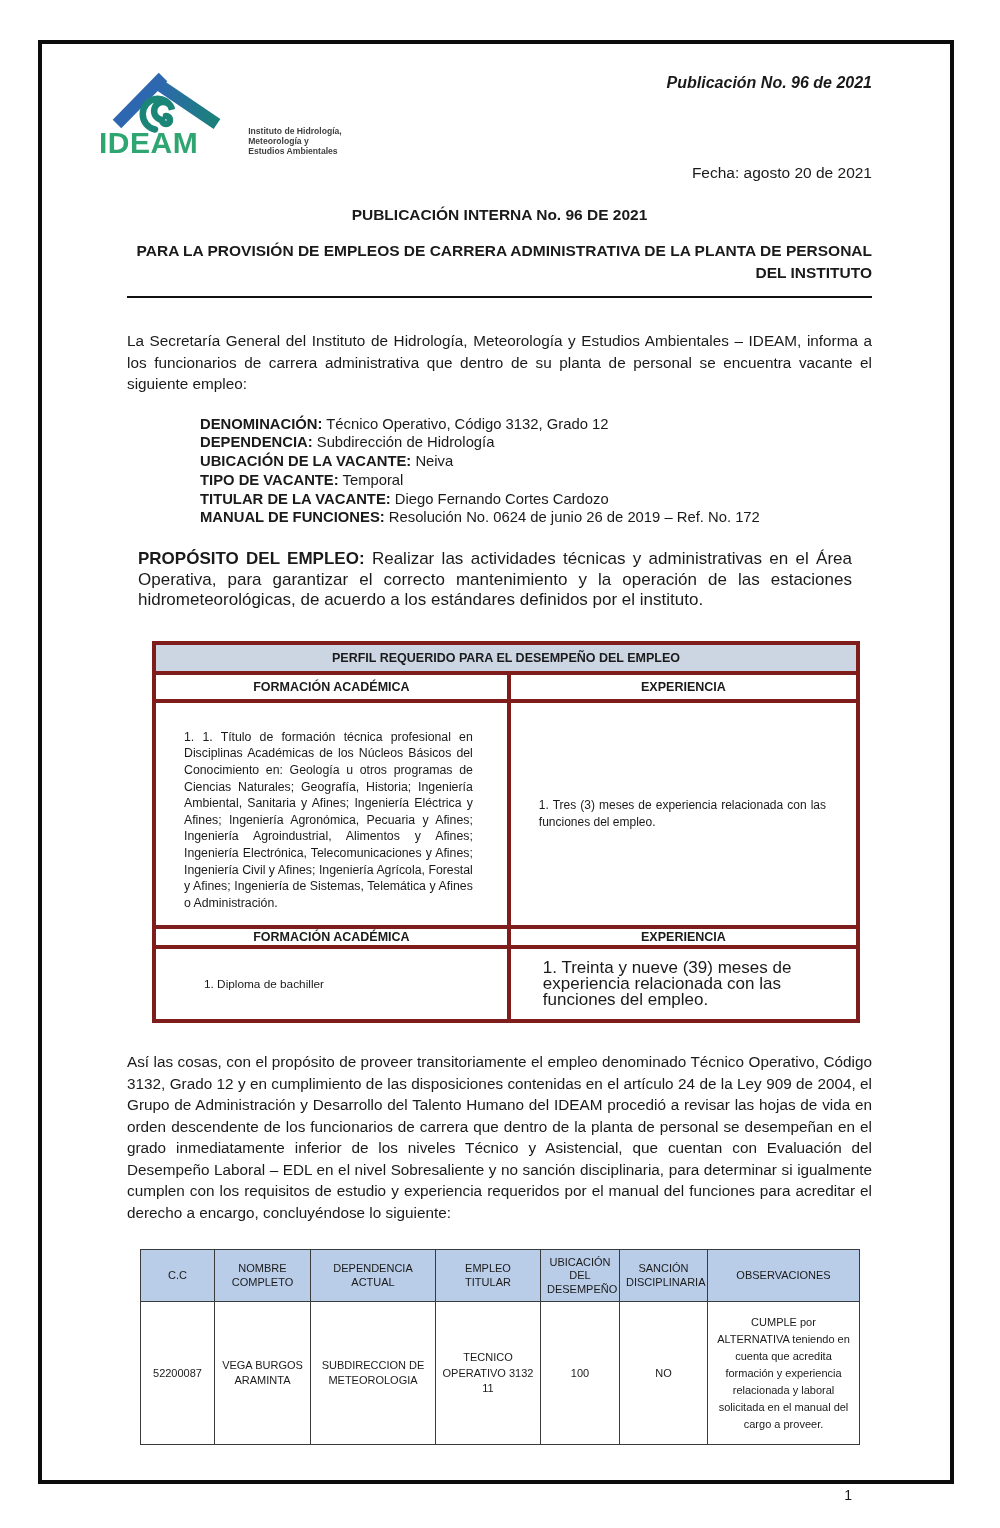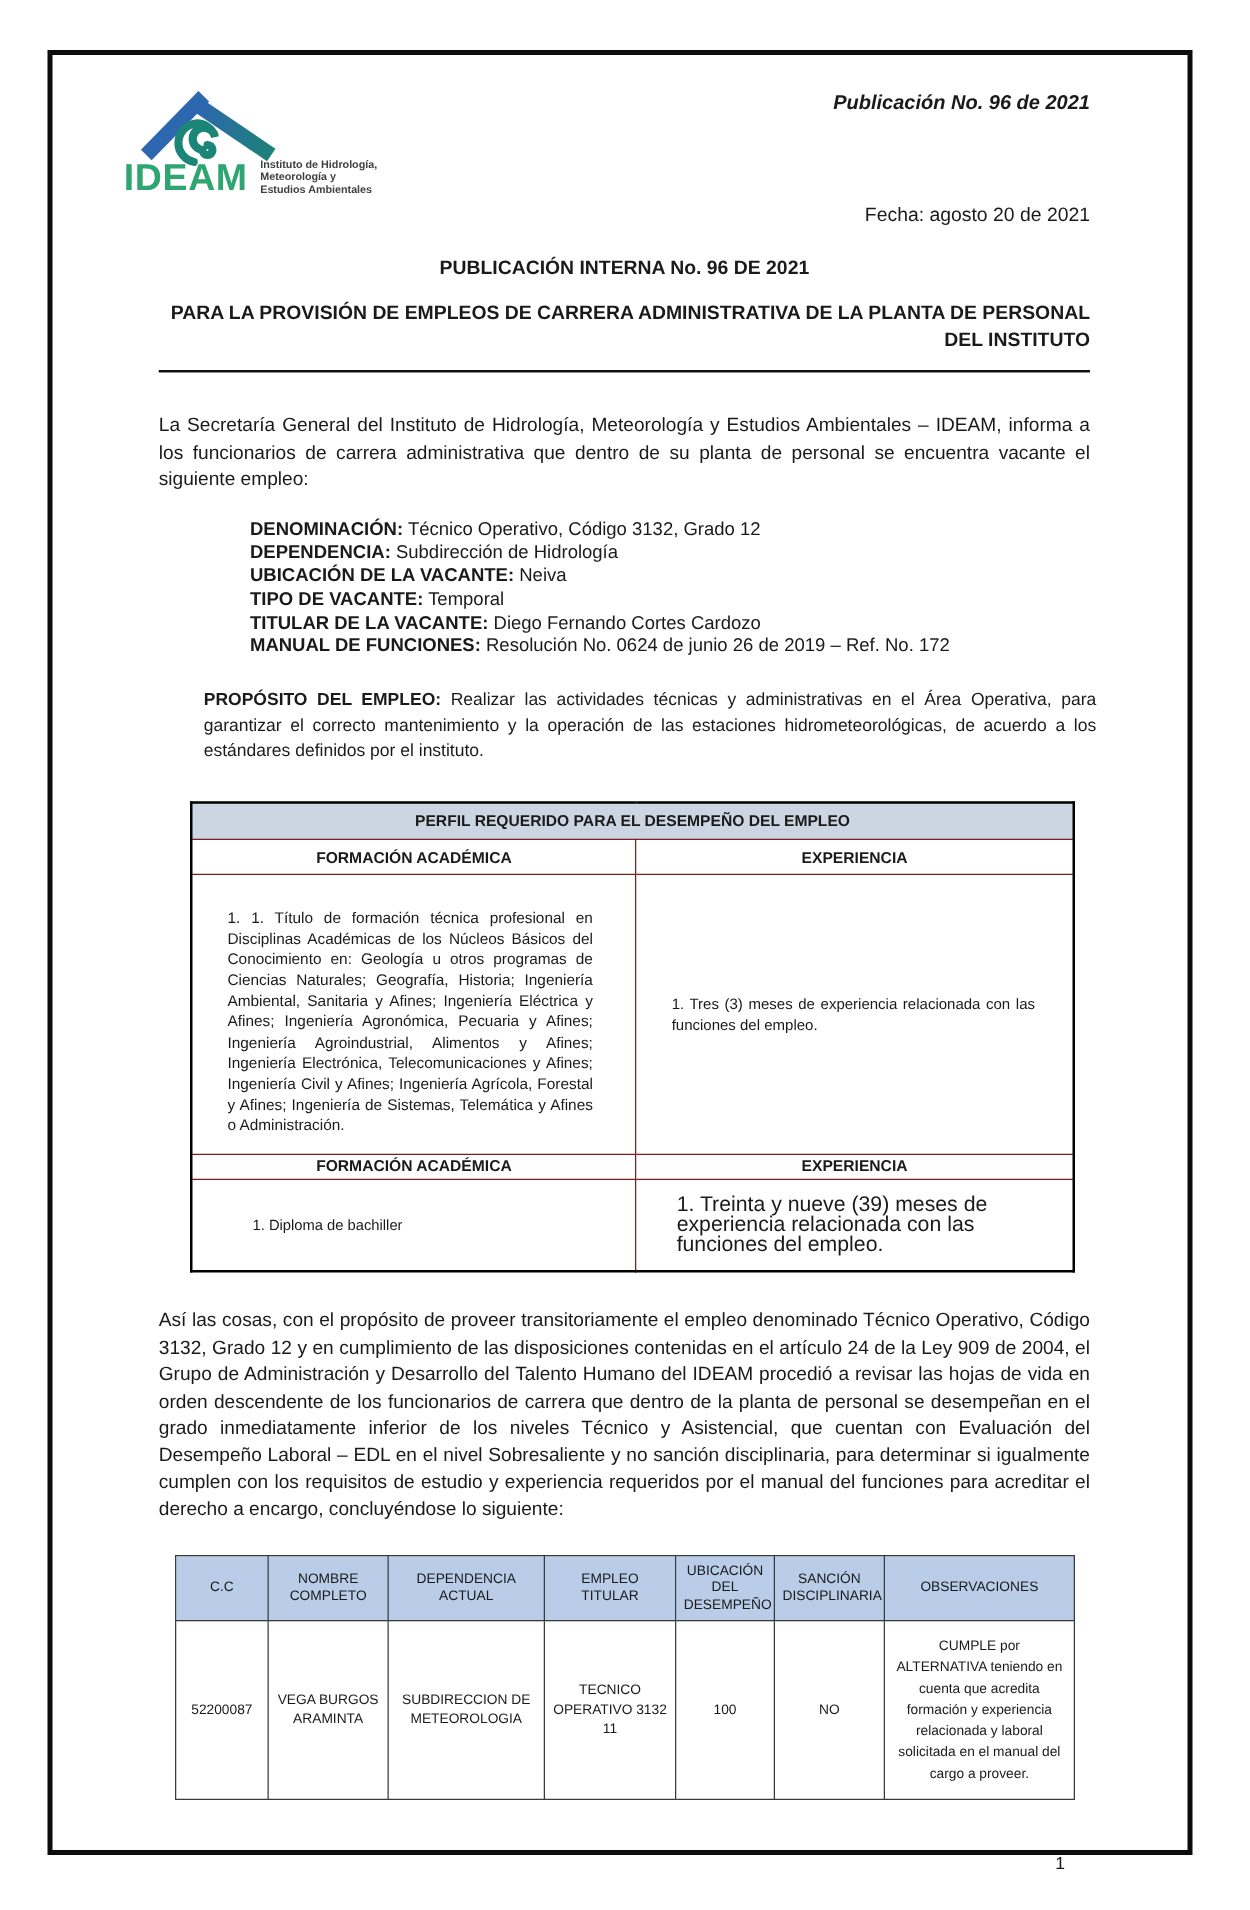--- a/index.html
+++ b/index.html
@@ -2,38 +2,38 @@
 <html lang="es"><head>
 <meta charset="utf-8">
 <style>
   html,body{margin:0;padding:0;background:#ffffff;}
   body{width:1000px;height:1528px;position:relative;font-family:"Liberation Sans",sans-serif;color:#1a1a1a;}
   .frame{position:absolute;left:38px;top:40px;width:916px;height:1444px;border:4px solid #0c0c0c;background:#fff;box-sizing:border-box;padding:16px 78px 0 85px;}
   
   .header-row{display:flex;justify-content:space-between;align-items:flex-start;}
   .logo{width:280px;margin-left:-28px;}
   .logo svg{display:block;margin-left:10px;}
-  .ideam-row{display:flex;align-items:flex-end;margin-top:-20px;}
+  .ideam-row{display:flex;align-items:flex-end;margin-top:-20px;gap:40px;}
   .ideam-acronym{font-size:30px;font-weight:bold;color:#2fa571;letter-spacing:.5px;line-height:30px;}
   .inst-lines{font-size:8.6px;font-weight:bold;color:#3f3f3f;line-height:10px;margin-left:10px;margin-bottom:2px;}
   .pub-ref{font-size:16px;font-weight:bold;font-style:italic;margin-top:14px;white-space:nowrap;}
   .fecha{font-size:15.5px;font-weight:normal;margin-top:6px;margin-left:475px;white-space:nowrap;text-align:right;}
   .title1{font-size:15.5px;font-weight:bold;text-align:center;margin-top:24px;}
   .title2wrap{border-bottom:2.5px solid #111;padding-bottom:12px;margin-top:16px;}
   .title2{font-size:15.5px;font-weight:bold;text-align:right;line-height:22px;max-width:770px;margin:0 auto;}
   .para{font-size:15.3px;line-height:21.5px;text-align:justify;}
   .intro{margin-top:32px;}
   .vacancy{margin-top:20px;margin-left:73px;font-size:14.8px;line-height:18.8px;}
   .vacancy .lbl{font-weight:bold;}
-  .proposito{margin-top:22px;margin-left:36px;width:714px;font-size:14px;line-height:20.5px;text-align:justify;}
+  .proposito{margin-top:22px;margin-left:11px;width:714px;font-size:17px;line-height:20.5px;text-align:justify;}
   .proposito .lbl{font-weight:bold;}
   
   table{border-collapse:collapse;}
   .perfil{margin-top:30px;margin-left:25px;width:708px;border:2px solid #000;}
-  .perfil th,.perfil td{border:1px solid #7f1d1d;box-sizing:border-box;}
+  .perfil th,.perfil td{border:4px solid #7f1d1d;box-sizing:border-box;}
   .perfil .band{background:#ccd5e2;font-size:12.5px;font-weight:bold;height:30px;text-align:center;}
   .perfil .band2{background:#c3d6ee;font-size:12.5px;font-weight:bold;height:20px;text-align:center;}
   .perfil .colhead{font-size:12.5px;font-weight:bold;height:28px;text-align:center;background:#fff;}
   .perfil .colhead2{font-size:12.5px;font-weight:bold;height:20px;text-align:center;background:#fff;}
   .formacion-cell{width:50.4%;padding:26px 34px 14px 28px;font-size:12.3px;line-height:16.6px;text-align:justify;vertical-align:top;}
   .experiencia-cell{padding:10px 30px 10px 28px;font-size:12px;line-height:16.6px;text-align:justify;vertical-align:middle;}
   .alt-formacion-cell{height:74px;padding-left:48px;font-size:11.8px;vertical-align:middle;}
   .alt-experiencia-cell{height:74px;padding:10px 34px 10px 32px;font-size:17px;line-height:16px;vertical-align:middle;margin-top:24px;}
   .body2{margin-top:28px;}
   

